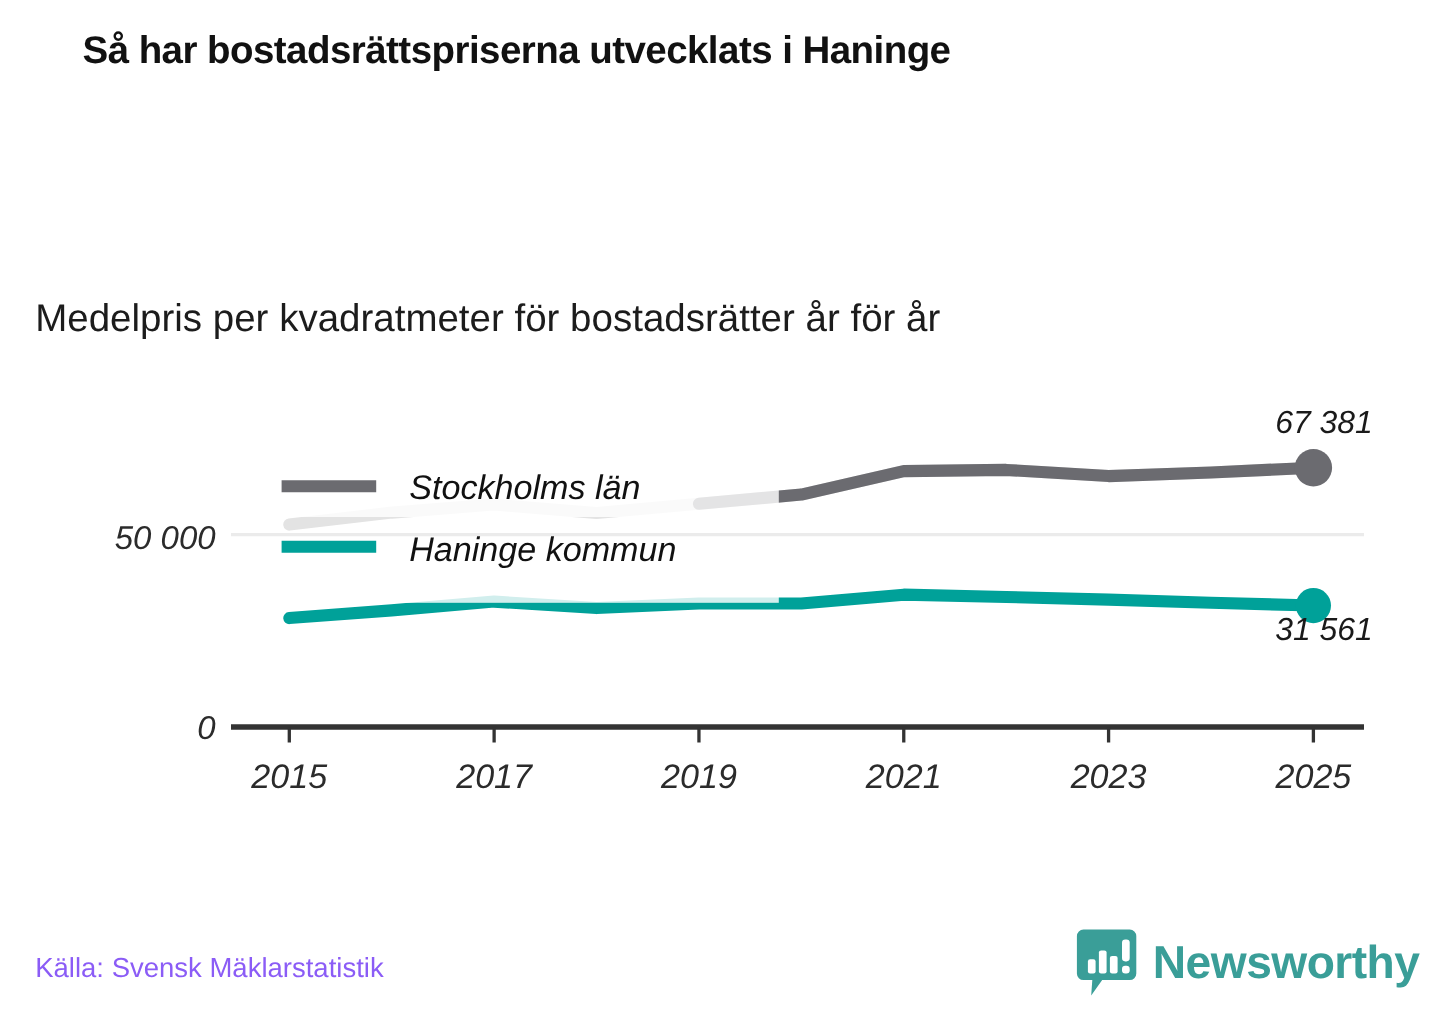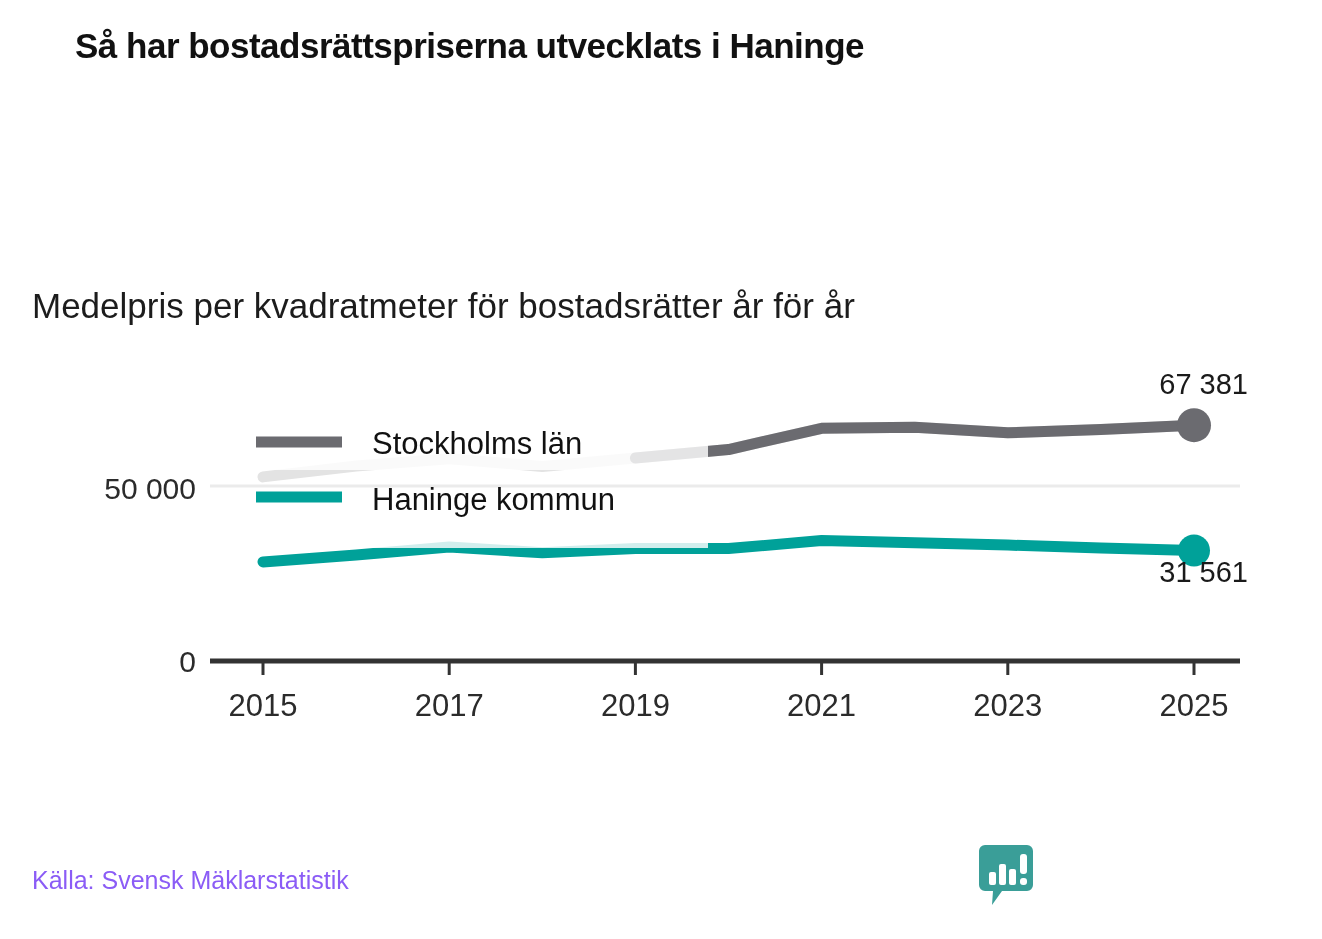--- a/index.html
+++ b/index.html
@@ -7,24 +7,24 @@
     width:1322px;height:939px;background:#ffffff;
     font-family:"Liberation Sans","DejaVu Sans",sans-serif;
     color:#1a1a1a;overflow:hidden;position:relative;
   }
   #page-title{
     position:absolute;left:30px;top:26px;width:1260px;
     font-size:35px;font-weight:bold;line-height:1.12;
     letter-spacing:-0.5px;color:#111111;margin-left:45px;
   }
   #subtitle{
-    position:absolute;left:32px;top:286px;width:1260px;
+    position:absolute;left:32px;top:270px;width:1260px;
     font-size:35px;font-weight:400;color:#1c1c1c;
   }
-  #chart-area{position:absolute;left:0;top:360px;width:1074px;height:400px;}
+  #chart-area{position:absolute;left:0;top:360px;width:1074px;height:400px;font-style:italic;}
   #chart-svg{display:block;}
   .ylabel{font-size:30px;fill:#2b2b2b;font-family:"Liberation Sans","DejaVu Sans",sans-serif;}
   .xlabel{font-size:31px;fill:#2b2b2b;font-family:"Liberation Sans","DejaVu Sans",sans-serif;}
   .vallabel{font-size:29px;fill:#1a1a1a;font-family:"Liberation Sans","DejaVu Sans",sans-serif;}
   .legend-text{font-size:31px;fill:#111111;font-family:"Liberation Sans","DejaVu Sans",sans-serif;}
   #source-note{
     position:absolute;left:32px;top:866px;font-size:25px;color:#8b5cf6;
   }
   #logo{position:absolute;left:978px;top:840px;height:70px;display:flex;align-items:center;gap:14px;}
   #logo-word{font-size:42px;font-weight:bold;color:#3a9e98;letter-spacing:-0.5px;}
@@ -90,13 +90,14 @@
 
 <div id="logo">
   <svg width="56" height="62" viewBox="0 0 56 62">
     <path d="M7 1 H49 a6 6 0 0 1 6 6 V41 a6 6 0 0 1 -6 6 H24 L14 61 L15 47 H7 a6 6 0 0 1 -6 -6 V7 a6 6 0 0 1 6 -6 Z" fill="#3a9e98"></path>
     <rect x="11" y="28" width="7" height="13" rx="2" fill="#ffffff"></rect>
     <rect x="21" y="20" width="7" height="21" rx="2" fill="#ffffff"></rect>
     <rect x="31" y="25" width="7" height="16" rx="2" fill="#ffffff"></rect>
     <rect x="42" y="10" width="7" height="20" rx="3" fill="#ffffff"></rect>
     <rect x="42" y="34" width="7" height="7" rx="3" fill="#ffffff"></rect>
   </svg>
+  <span id="logo-word">Newsworthy</span>
 </div>
 
 </body></html>

